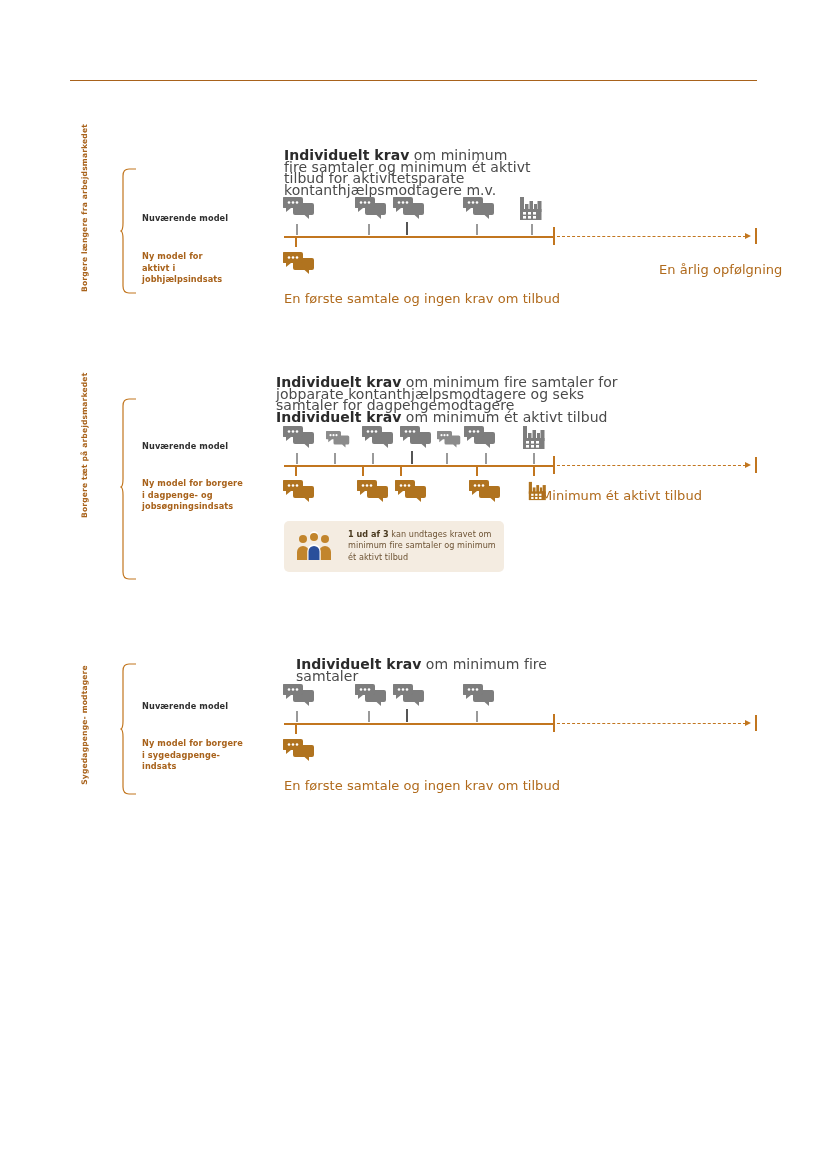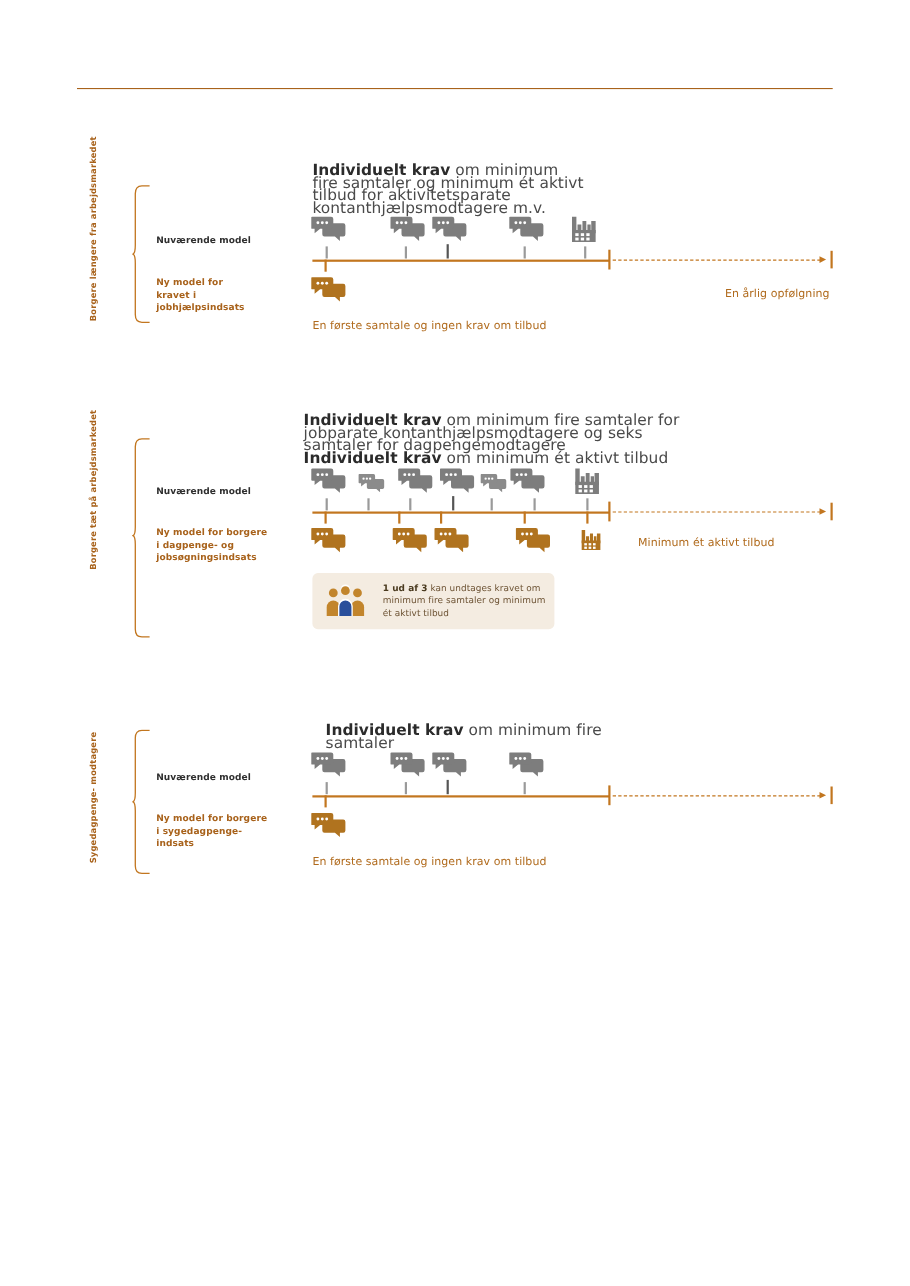--- a/index.html
+++ b/index.html
@@ -60,21 +60,21 @@
   .tick-dn{position:absolute;width:1.8px;background:#c2761f;}
   .arrowhead{
     position:absolute;width:0;height:0;
     border-top:3.6px solid transparent;
     border-bottom:3.6px solid transparent;
     border-left:6px solid #c2761f;
   }
 
   
   .caption{
-    position:absolute;font-size:10px;color:#b06a1c;letter-spacing:.05px;
+    position:absolute;font-size:13px;color:#b06a1c;letter-spacing:.05px;
     white-space:nowrap;
   }
 
   
   .icon{position:absolute;}
   .icon svg{display:block;}
 
   
   .callout{
     position:absolute;background:#f4ece1;border-radius:5px;
@@ -101,21 +101,21 @@
       <svg width="18" height="126" viewBox="0 0 18 126">
         <path d="M16 1 H9 Q3 1 3 8 V55 Q3 62 1 63 Q3 64 3 71 V118 Q3 125 9 125 H16" fill="none" stroke="#c2761f" stroke-width="1.2"></path>
       </svg>
     </div>
 
     <div class="req-head" style="left:284px;top:150px;width:250px;"><b>Individuelt krav</b> om minimum fire samtaler og minimum ét aktivt tilbud for aktivitetsparate kontanthjælpsmodtagere m.v.</div>
 
     <div class="model-label current" style="left:142px;top:213px;">Nuværende model</div>
 
     <div class="model-label newmodel" style="left:142px;top:251px;">Ny model for
-kravet i
+aktivt i
 jobhjælpsindsats</div>
 
     <div class="icon" style="left:283px;top:196px;">
       <svg width="32" height="26" viewBox="0 0 32 26">
           <g fill="#7d7d7d">
         <path d="M12 7 h17 a2 2 0 0 1 2 2 v8 a2 2 0 0 1 -2 2 h-3 v4 l-4.5 -4 h-9.5 a2 2 0 0 1 -2 -2 v-8 a2 2 0 0 1 2 -2 z"></path>
         <path d="M1 1 h17 a2 2 0 0 1 2 2 v7 a2 2 0 0 1 -2 2 h-10 l-5 4 v-4 h-2 a2 2 0 0 1 -2 -2 v-7 a2 2 0 0 1 2 -2 z"></path>
       </g>
           <g fill="#ffffff">
             <circle cx="6" cy="6.5" r="1.3"></circle>
@@ -420,21 +420,21 @@
         <rect x="4" y="16" width="3" height="2.6"></rect>
             <rect x="9" y="16" width="3" height="2.6"></rect>
         <rect x="14" y="16" width="3" height="2.6"></rect>
         <rect x="4" y="20" width="3" height="2.6"></rect>
             <rect x="9" y="20" width="3" height="2.6"></rect>
         <rect x="14" y="20" width="3" height="2.6"></rect>
       </g>
         </svg>
     </div>
 
-    <div class="caption" style="left:580px;top:488px;">Minimum ét aktivt tilbud</div>
+    <div class="caption" style="left:541px;top:488px;">Minimum ét aktivt tilbud</div>
 
     <div class="callout" style="left:284px;top:521px;width:220px;height:51px;"></div>
     <div class="icon" style="left:296px;top:531px;">
       <svg width="36" height="30" viewBox="0 0 36 30">
         <circle cx="7" cy="8" r="4" fill="#c2852c"></circle>
         <path d="M1 29 v-8 a6 6 0 0 1 12 0 v8 z" fill="#c2852c"></path>
         <circle cx="29" cy="8" r="4" fill="#c2852c"></circle>
         <path d="M23 29 v-8 a6 6 0 0 1 12 0 v8 z" fill="#c2852c"></path>
         <circle cx="18" cy="4.6" r="4.3" fill="#ffffff"></circle>
         <path d="M11.3 29 v-9 a6.7 6.7 0 0 1 13.4 0 v9 z" fill="#ffffff"></path>

